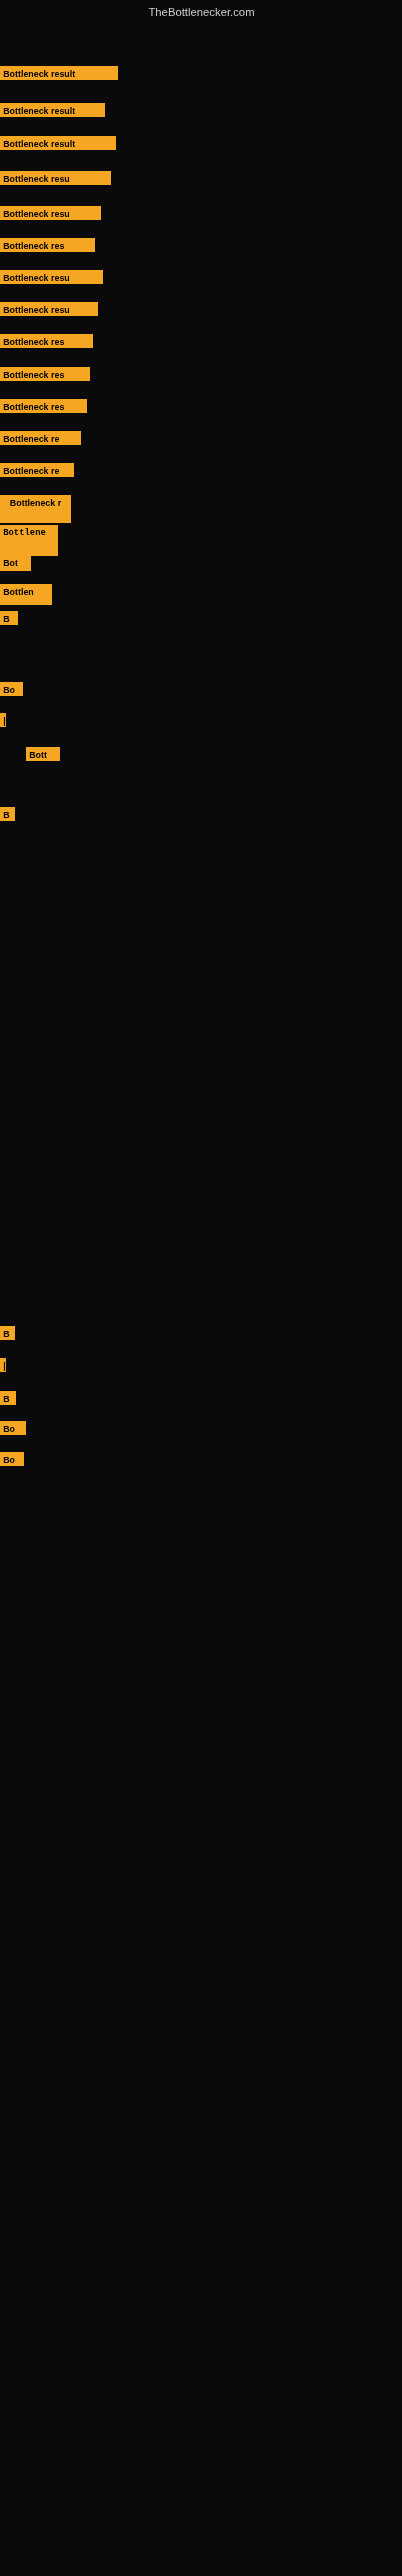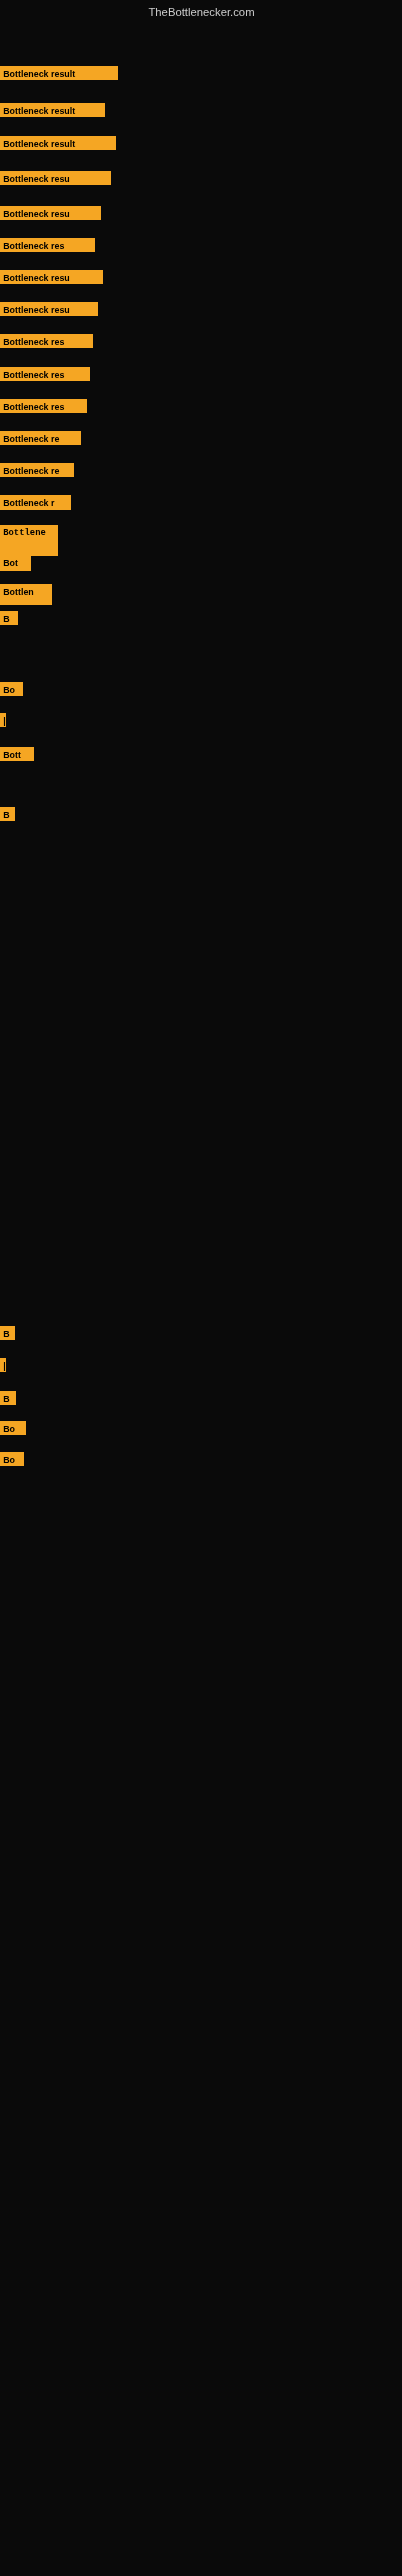--- a/index.html
+++ b/index.html
@@ -79,42 +79,42 @@
     <div class="bar-container" style="top: 377px; left: 0px;">
       <div class="bar-label" style="width: 87px; height: 14.5px; line-height: 14.5px;">Bottleneck res</div>
     </div>
     <div class="bar-container" style="top: 409px; left: 0px;">
       <div class="bar-label" style="width: 81px; height: 14.5px; line-height: 14.5px;">Bottleneck re</div>
     </div>
     <div class="bar-container" style="top: 441px; left: 0px;">
       <div class="bar-label" style="width: 74px; height: 14.5px; line-height: 14.5px;">Bottleneck re</div>
     </div>
     <div class="bar-container" style="top: 473px; left: 0px;">
-      <div class="bar-label" style="width: 71px; height: 15px; line-height: 14.5px;">Bottleneck r</div>
+      <div class="bar-label" style="width: 71px; height: 28px; line-height: 14.5px; text-align: center;">Bottleneck r</div>
     </div>
     <div class="bar-container" style="top: 503px; left: 0px;">
       <div class="bar-label" style="width: 58px; height: 31px; line-height: 14.5px; font-family: Liberation Mono, monospace;">Bottlene</div>
     </div>
     <div class="bar-container" style="top: 533px; left: 0px;">
       <div class="bar-label" style="width: 31px; height: 16px; line-height: 14.5px;">Bot</div>
     </div>
     <div class="bar-container" style="top: 562px; left: 0px;">
       <div class="bar-label" style="width: 52px; height: 21px; line-height: 14.5px;">Bottlen</div>
     </div>
     <div class="bar-container" style="top: 589px; left: 0px;">
       <div class="bar-label" style="width: 17.7px; height: 14.5px; line-height: 14.5px;">B</div>
     </div>
     <div class="bar-container" style="top: 660px; left: 0px;">
       <div class="bar-label" style="width: 22.5px; height: 14.5px; line-height: 14.5px;">Bo</div>
     </div>
     <div class="bar-container" style="top: 691px; left: 0px;">
       <div class="bar-label" style="width: 6.4px; height: 14.5px; line-height: 14.5px;">|</div>
     </div>
     <div class="bar-container" style="top: 725px; left: 0px;">
-      <div class="bar-label" style="width: 34px; height: 14.5px; line-height: 14.5px;">Bott</div>
+      <div class="bar-label" style="width: 34px; height: 14.5px; line-height: 14.5px; margin-left: 26px;">Bott</div>
     </div>
     <div class="bar-container" style="top: 785px; left: 0px;">
       <div class="bar-label" style="width: 14.5px; height: 14.5px; line-height: 14.5px;">B</div>
     </div>
     <div class="bar-container" style="top: 1304px; left: 0px;">
       <div class="bar-label" style="width: 14.5px; height: 14.5px; line-height: 14.5px;">B</div>
     </div>
     <div class="bar-container" style="top: 1336px; left: 0px;">
       <div class="bar-label" style="width: 6.4px; height: 14.5px; line-height: 14.5px;">|</div>
     </div>

